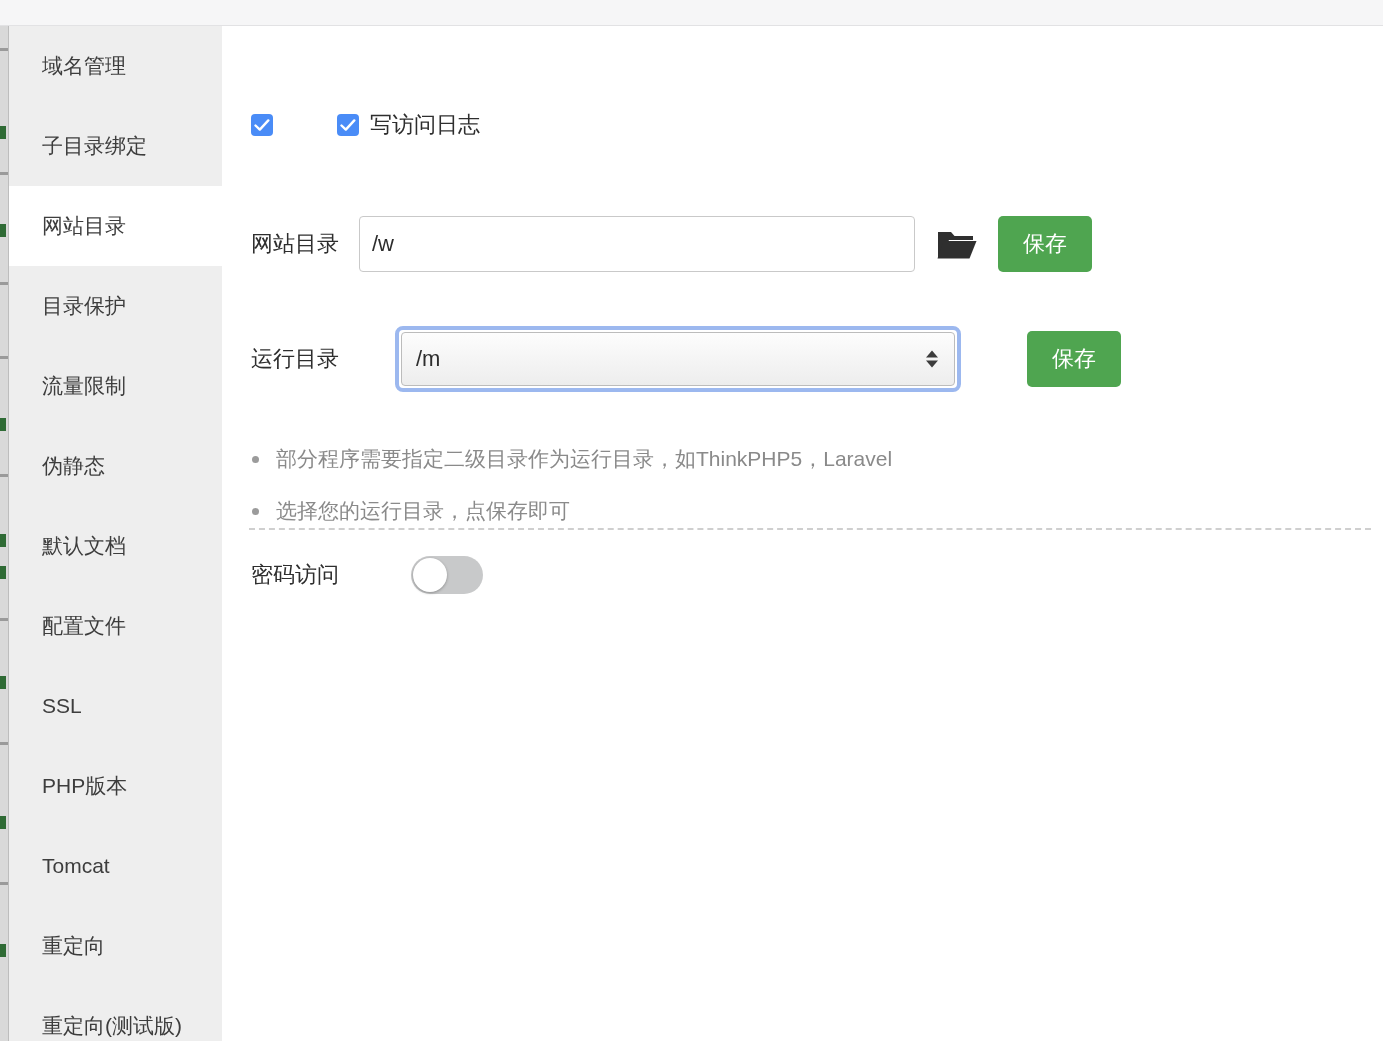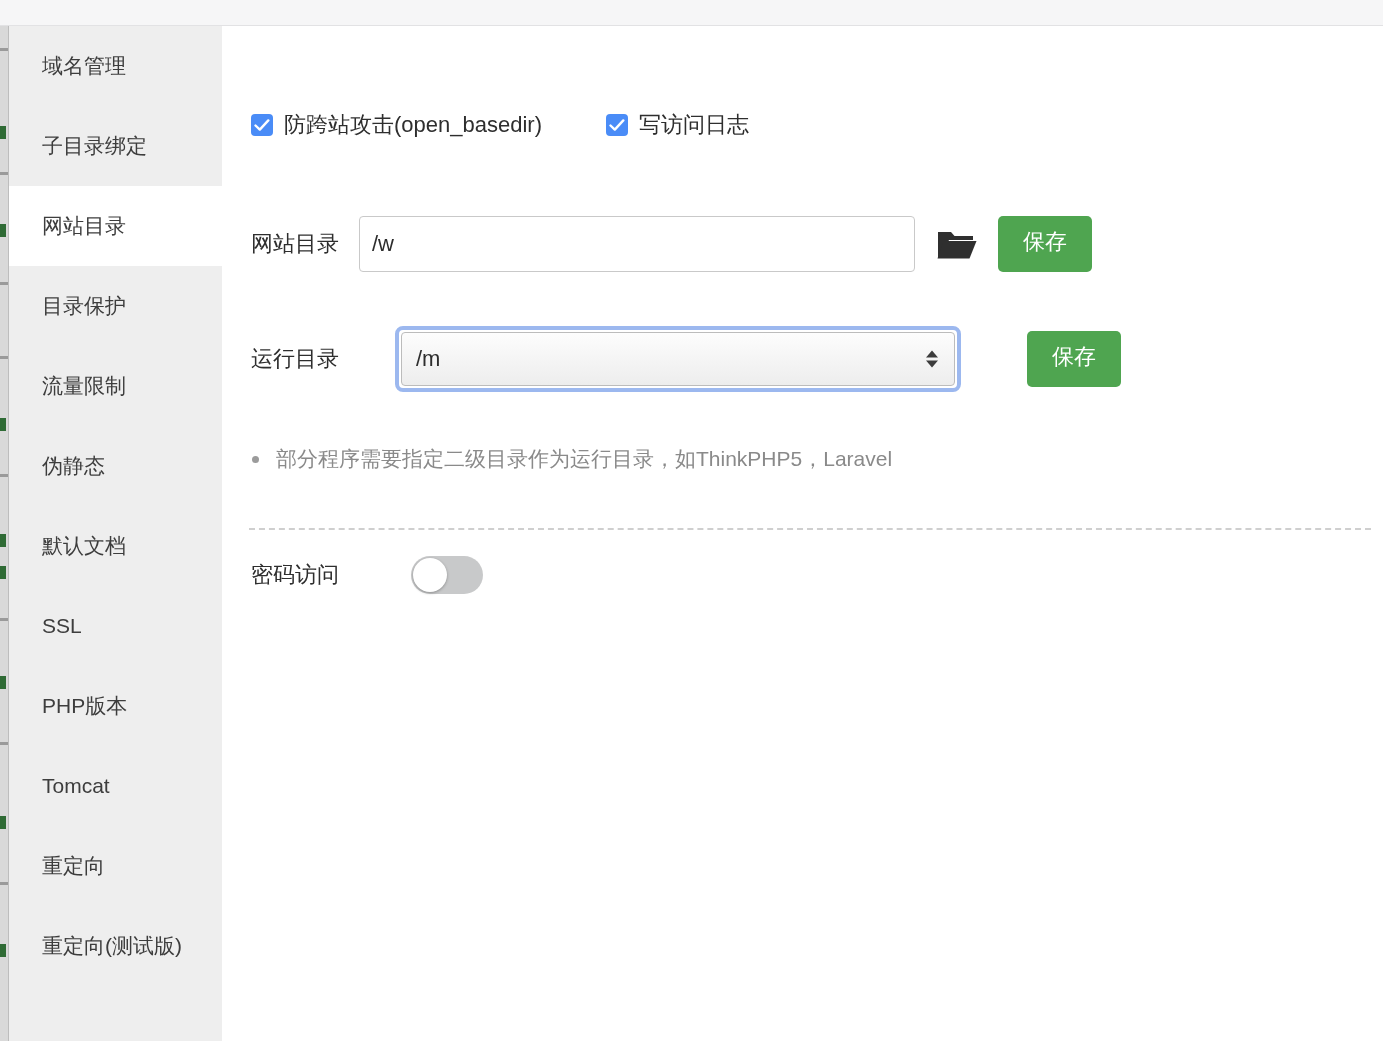--- a/index.html
+++ b/index.html
@@ -176,21 +176,21 @@
     height: 56px;
     line-height: 56px;
     text-align: center;
     background: #4fa550;
     color: #ffffff;
     font-size: 22px;
     border: none;
     border-radius: 5px;
     padding: 0 18px;
     cursor: pointer;
-    font-family: Liberation Mono, monospace;
+    font-family: Liberation Sans, sans-serif;
     flex: none;
   }
 
   
   .select-shell {
     position: relative;
     width: 566px;
     height: 66px;
     box-sizing: border-box;
     border: 4px solid #9cb8ef;
@@ -345,20 +345,23 @@
   <div class="side-item">
     <span>流量限制</span>
   </div>
   <div class="side-item">
     <span>伪静态</span>
   </div>
   <div class="side-item">
     <span>默认文档</span>
   </div>
   <div class="side-item">
+    <span>配置文件</span>
+  </div>
+  <div class="side-item">
     <span>SSL</span>
   </div>
   <div class="side-item">
     <span>PHP版本</span>
   </div>
   <div class="side-item">
     <span>Tomcat</span>
   </div>
   <div class="side-item">
     <span>重定向</span>
@@ -370,21 +373,20 @@
 
 <div id="main">
 
   <div id="checkbox-row">
     <div class="cbx-group">
       <span class="cbx">
         <svg width="16" height="15" viewBox="0 0 16 15">
           <path d="M1.5 7.5 L5.8 11.6 L14.3 2.4" stroke="#ffffff" stroke-width="2.4" fill="none" stroke-linecap="round" stroke-linejoin="round"></path>
         </svg>
       </span>
-      <span class="cbx-label">防跨站攻击(open_basedir)</span>
     </div>
     <div class="cbx-group">
       <span class="cbx">
         <svg width="16" height="15" viewBox="0 0 16 15">
           <path d="M1.5 7.5 L5.8 11.6 L14.3 2.4" stroke="#ffffff" stroke-width="2.4" fill="none" stroke-linecap="round" stroke-linejoin="round"></path>
         </svg>
       </span>
       <span class="cbx-label">写访问日志</span>
     </div>
   </div>
@@ -413,20 +415,24 @@
       </div>
     </div>
     <button class="save-btn" id="rundir-save">保存</button>
   </div>
 
   <div id="tips">
     <div class="tip">
       <span class="tip-dot"></span>
       <span class="tip-text">部分程序需要指定二级目录作为运行目录，如ThinkPHP5，Laravel</span>
     </div>
+    <div class="tip">
+      <span class="tip-dot"></span>
+      <span class="tip-text">选择您的运行目录，点保存即可</span>
+    </div>
   </div>
 
   <div id="divider"></div>
 
   <div id="toggle-row">
     <span class="field-label">密码访问</span>
     <span class="toggle">
       <span class="knob"></span>
     </span>
   </div>

